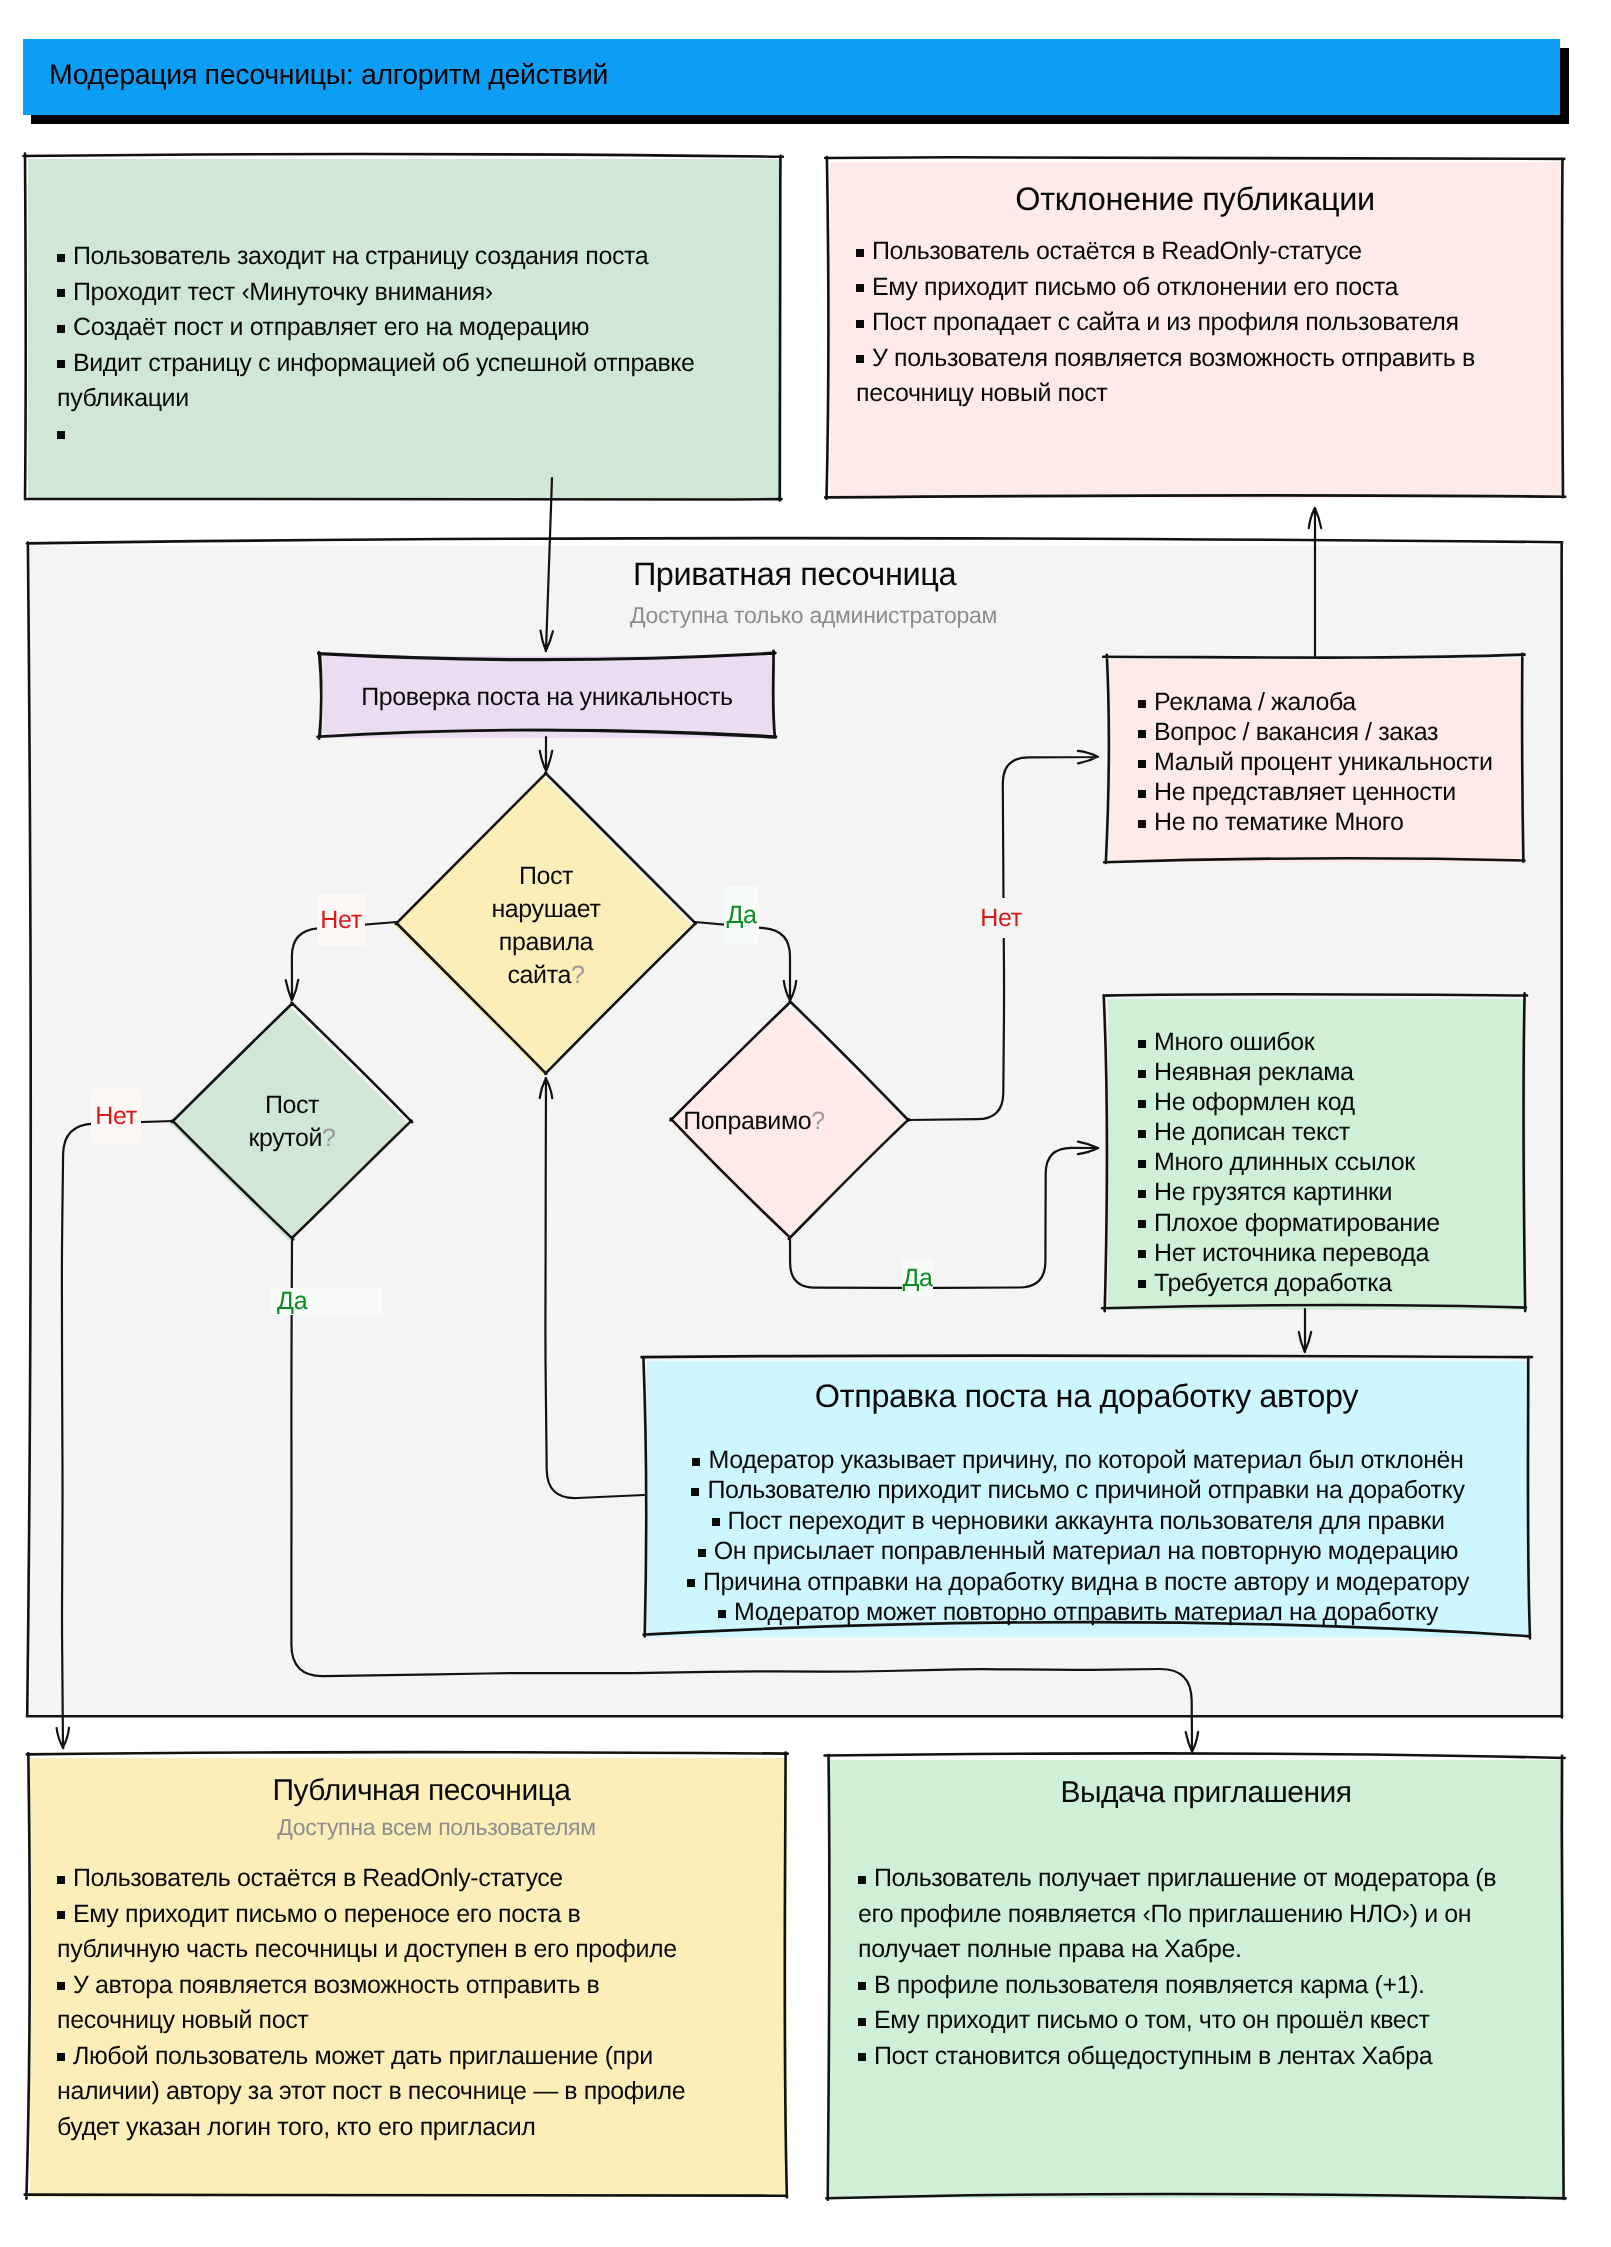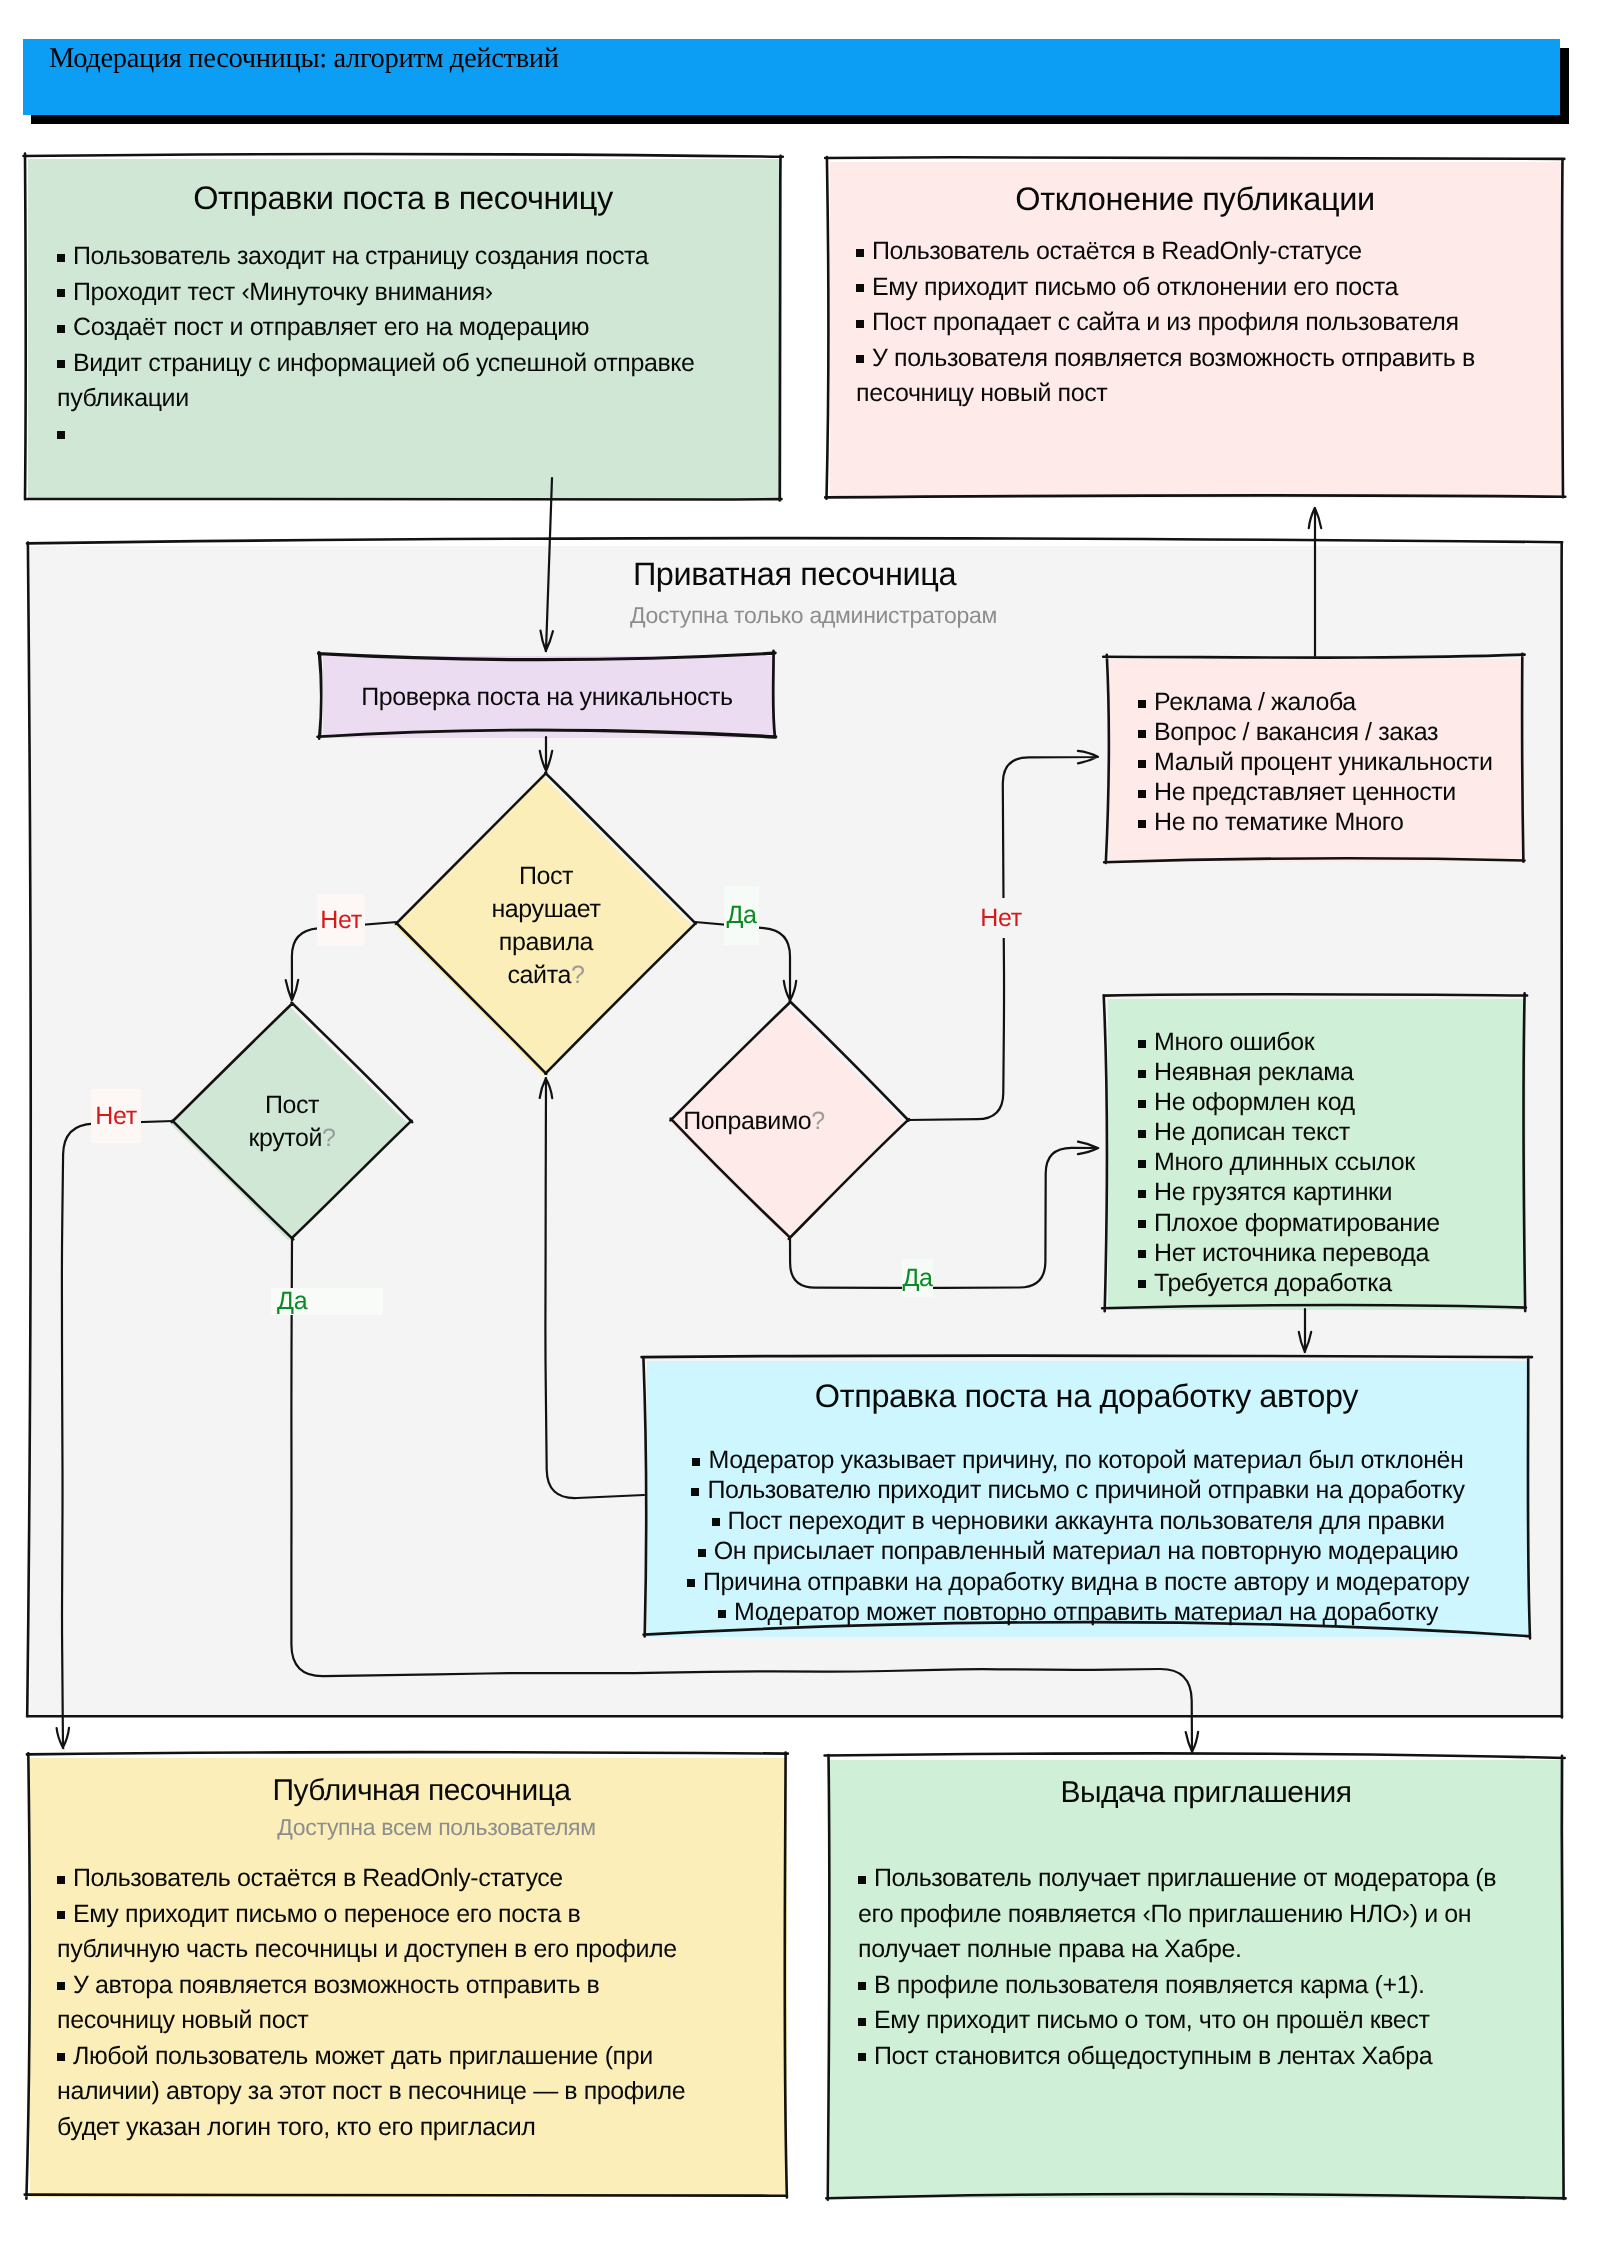--- a/index.html
+++ b/index.html
@@ -22,21 +22,21 @@
   .edge-label{font-size:25px;font-weight:400;white-space:nowrap;letter-spacing:-0.3px;
                display:flex;align-items:center;justify-content:center;}
   .titlebar-label{font-size:28.5px;color:#000;white-space:nowrap;letter-spacing:-0.35px;}
 </style>
 </head>
 <body>
 <div id="stage">
 
 <div class="abs" style="left:31px;top:48px;width:1538px;height:76px;background:#000;"></div>
 <div class="abs" style="left:23px;top:39px;width:1537px;height:76px;background:#0c9ef5;"></div>
-<div class="abs titlebar-label" style="left:49px;top:43px;font-family:Liberation Serif, serif;">Модерация песочницы: алгоритм действий</div>
+<div class="abs titlebar-label" style="left:49px;top:59px;">Модерация песочницы: алгоритм действий</div>
 <svg id="shapes" viewBox="0 0 1611 2247">
 <polygon points="28.0,159.0 782.0,159.0 782.0,499.0 28.0,499.0" fill="#cfe7d4"></polygon>
 <path d="M23.5 156.0 C274.5 152.9 524.0 153.5 782.8 156.8 M780.5 155.7 C779.3 268.9 779.4 381.7 779.7 500.4 M781.5 499.1 C531.5 501.2 282.0 500.1 25.0 498.7 M25.0 499.3 C26.2 385.1 25.8 272.3 25.0 153.5" fill="none" stroke="#121212" stroke-width="2.6" stroke-linecap="round"></path>
 <polygon points="830.0,162.0 1564.0,162.0 1564.0,498.0 830.0,498.0" fill="#fdeae9"></polygon>
 <path d="M825.2 158.0 C1069.9 156.3 1312.8 156.9 1564.3 158.9 M1562.5 158.9 C1561.4 270.5 1562.2 382.1 1563.0 497.3 M1565.3 496.7 C1320.1 494.3 1077.2 495.3 825.2 497.4 M826.5 498.7 C829.2 385.5 828.9 273.9 826.9 157.0" fill="none" stroke="#121212" stroke-width="2.6" stroke-linecap="round"></path>
 <polygon points="30.0,546.0 1563.0,546.0 1563.0,1717.0 30.0,1717.0" fill="#f4f4f4"></polygon>
 <path d="M27.0 543.4 C533.5 535.8 1040.1 536.9 1562.2 542.2 M1561.7 542.7 C1560.2 930.1 1559.0 1317.2 1561.9 1717.5 M1562.2 1716.2 C1055.5 1718.3 548.9 1717.1 27.0 1716.3 M27.2 1716.4 C32.0 1328.9 31.7 941.8 27.9 542.6" fill="none" stroke="#121212" stroke-width="2.6" stroke-linecap="round"></path>
 <polygon points="323.0,656.0 775.0,656.0 775.0,738.0 323.0,738.0" fill="#ecdcf2"></polygon>
 <path d="M319.0 654.0 C469.8 662.4 619.6 662.0 774.6 653.5 M318.2 653.4 C469.8 661.5 619.6 661.5 775.4 652.9 M773.6 651.2 C773.8 680.7 771.8 708.4 775.1 737.4 M773.5 650.9 C773.6 680.7 771.7 708.4 774.9 737.5 M775.7 737.4 C624.2 728.5 474.4 726.8 317.5 736.7 M776.1 736.6 C624.2 727.7 474.4 727.9 319.2 736.6 M319.9 737.1 C321.4 709.3 322.2 681.6 319.8 652.7 M319.1 738.6 C322.2 709.3 321.9 681.6 318.9 652.2" fill="none" stroke="#121212" stroke-width="2.6" stroke-linecap="round"></path>
 <polygon points="1109.0,659.0 1524.0,659.0 1524.0,862.0 1109.0,862.0" fill="#fdeae9"></polygon>
@@ -60,21 +60,20 @@
 <path d="M397.0 922.0 L317.8 928.4 Q291.8 930.5 291.9 956.5 L292.0 1000.0 M292.2 999.8 Q296.7 990.4 298.2 979.9 M291.8 1000.1 Q287.9 990.5 285.7 980.0" fill="none" stroke="#121212" stroke-width="2.2" stroke-linecap="round" stroke-linejoin="round"></path>
 <path d="M695.0 922.0 L764.1 928.1 Q790.0 930.4 790.0 956.4 L790.0 1001.0 M789.8 1001.1 Q795.1 991.1 796.2 980.9 M790.2 1000.7 Q785.2 991.7 783.8 980.9" fill="none" stroke="#121212" stroke-width="2.2" stroke-linecap="round" stroke-linejoin="round"></path>
 <path d="M908.0 1120.0 L977.1 1119.2 Q1003.1 1118.9 1003.3 1092.9 L1003.9 1024.5 Q1004.1 998.5 1004.0 972.5 L1003.5 903.2 Q1003.3 877.2 1003.2 851.2 L1002.8 783.5 Q1002.7 757.5 1028.7 757.4 L1098.0 757.0 M1097.8 756.7 Q1088.9 752.2 1077.9 750.9 M1097.7 756.8 Q1088.5 761.5 1078.0 763.3" fill="none" stroke="#121212" stroke-width="2.2" stroke-linecap="round" stroke-linejoin="round"></path>
 <path d="M790.0 1238.0 L790.1 1262.8 Q790.2 1287.6 814.9 1287.6 L890.4 1287.8 Q916.4 1287.9 942.4 1287.8 L1019.3 1287.5 Q1045.3 1287.4 1045.4 1261.4 L1045.7 1173.6 Q1045.8 1147.6 1071.8 1147.8 L1098.0 1148.0 M1097.8 1148.1 Q1088.8 1143.5 1078.0 1141.6 M1098.2 1148.1 Q1088.5 1152.9 1077.9 1154.1" fill="none" stroke="#121212" stroke-width="2.2" stroke-linecap="round" stroke-linejoin="round"></path>
 <path d="M1305.0 1309.0 L1305.0 1352.0 M1304.7 1351.9 Q1309.2 1342.1 1311.2 1331.9 M1304.9 1352.0 Q1300.4 1342.2 1298.8 1331.9" fill="none" stroke="#121212" stroke-width="2.2" stroke-linecap="round" stroke-linejoin="round"></path>
 <path d="M1315.0 656.0 L1315.0 508.0 M1314.8 507.9 Q1309.8 518.1 1308.8 528.1 M1314.9 508.1 Q1319.1 517.0 1321.2 528.1" fill="none" stroke="#121212" stroke-width="2.2" stroke-linecap="round" stroke-linejoin="round"></path>
 <path d="M644.0 1495.0 L577.1 1498.0 Q547.1 1499.4 546.7 1469.4 L545.8 1388.7 Q545.4 1358.7 545.4 1328.7 L545.6 1248.1 Q545.6 1218.1 545.7 1188.1 L546.0 1078.0 M546.0 1078.1 Q541.1 1087.9 539.7 1098.0 M545.7 1078.2 Q550.9 1087.2 552.2 1098.1" fill="none" stroke="#121212" stroke-width="2.2" stroke-linecap="round" stroke-linejoin="round"></path>
 <path d="M173.0 1121.0 L93.5 1123.6 Q63.5 1124.6 63.1 1154.6 L62.3 1220.1 Q61.9 1250.1 61.9 1280.1 L62.0 1343.7 Q62.0 1373.7 62.2 1403.7 L62.5 1469.9 Q62.6 1499.9 62.4 1529.9 L62.1 1592.3 Q61.9 1622.3 62.2 1652.3 L63.0 1748.0 M62.8 1747.8 Q67.9 1738.2 69.0 1727.9 M63.3 1748.2 Q57.7 1738.3 56.6 1728.0" fill="none" stroke="#121212" stroke-width="2.2" stroke-linecap="round" stroke-linejoin="round"></path>
 <path d="M292.0 1238.0 L291.5 1351.0 Q291.4 1383.0 291.4 1415.0 L291.5 1498.8 Q291.5 1530.8 291.4 1562.8 L291.4 1644.6 Q291.4 1676.6 323.4 1676.1 L372.2 1675.4 Q404.2 1674.9 436.1 1674.3 L485.5 1673.5 Q517.5 1673.0 549.5 1673.1 L598.4 1673.2 Q630.4 1673.3 662.4 1672.7 L709.4 1671.8 Q741.4 1671.2 773.4 1671.4 L822.5 1671.6 Q854.5 1671.7 886.5 1671.0 L936.0 1669.8 Q968.0 1669.0 1000.0 1669.3 L1047.1 1669.7 Q1079.1 1670.0 1111.1 1669.6 L1159.5 1669.0 Q1191.5 1668.6 1191.7 1700.6 L1192.0 1752.0 M1192.1 1751.8 Q1196.7 1742.6 1198.1 1731.9 M1192.2 1752.1 Q1187.9 1742.8 1185.7 1732.0" fill="none" stroke="#121212" stroke-width="2.2" stroke-linecap="round" stroke-linejoin="round"></path>
 </svg>
-<div class="abs panel-title" style="left:25px;top:180px;width:756px;">Отправки поста в песочницу</div>
 <div class="abs bullets" style="left:57px;top:239px;width:700px;">
       <p><span class="bl"></span><span>Пользователь заходит на страницу создания поста</span></p>
       <p><span class="bl"></span><span>Проходит тест ‹Минуточку внимания›</span></p>
       <p><span class="bl"></span><span>Создаёт пост и отправляет его на модерацию</span></p>
       <p><span class="bl"></span><span>Видит страницу с информацией об успешной отправке публикации</span></p>
       <p><span class="bl"></span></p>
     </div>
 <div class="abs panel-title" style="left:827px;top:181px;width:736px;">Отклонение публикации</div>
 <div class="abs bullets" style="left:856px;top:234px;width:650px;">
       <p><span class="bl"></span><span>Пользователь остаётся в ReadOnly-статусе</span></p>

